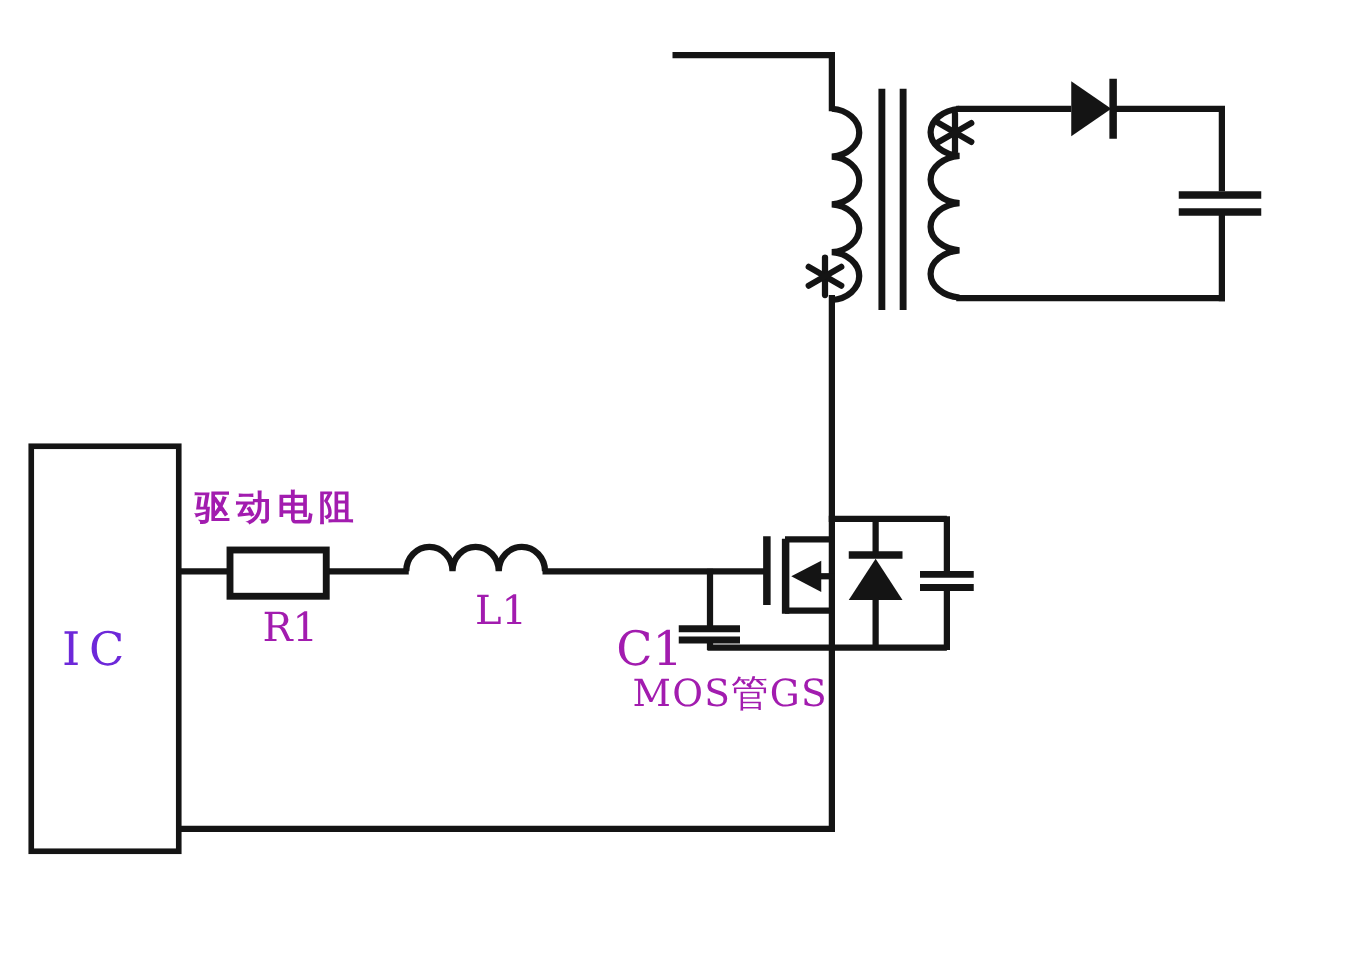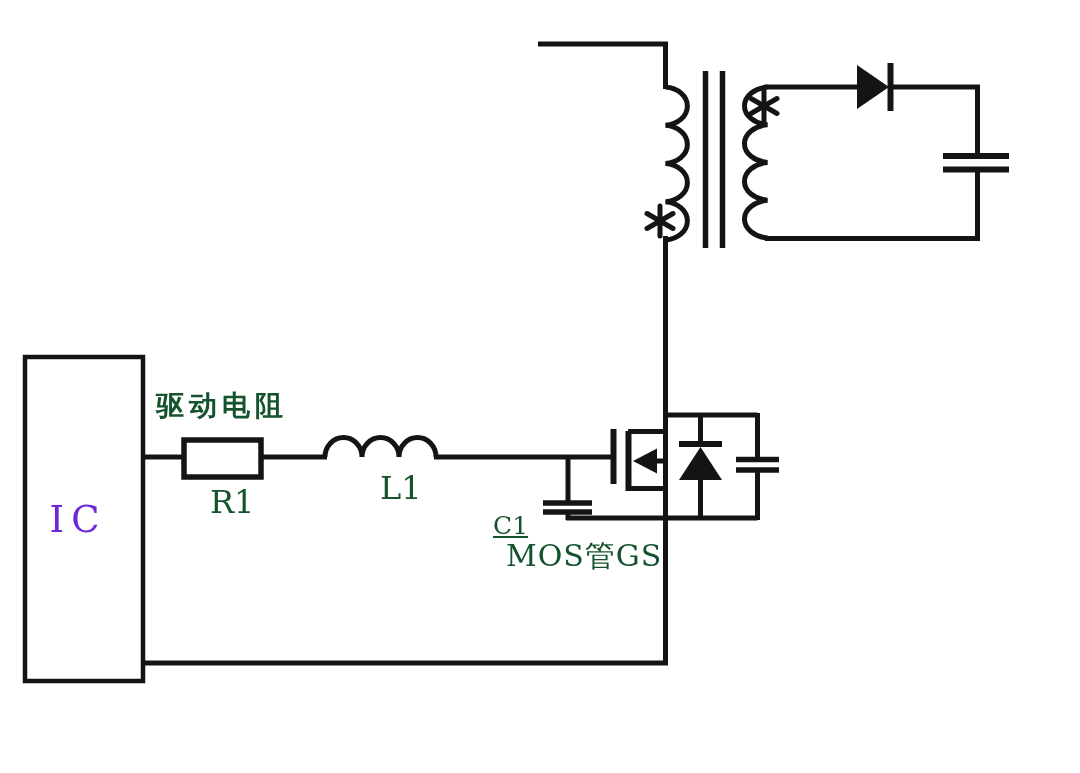--- a/index.html
+++ b/index.html
@@ -12,21 +12,21 @@
   #stage {
     position: relative;
     width: 1080px; height: 773px;
     background: #ffffff;
   }
   #circuit-svg {
     position: absolute; left: 0; top: 0;
   }
   .lbl {
     position: absolute;
-    color: #14532d;
+    color: #a21caf;
     white-space: nowrap;
     line-height: 1;
     user-select: none;
   }
   .lbl.cjk-bold {
     font-family: "DejaVu Sans", sans-serif;
     font-weight: bold;
     font-size: 28px;
     letter-spacing: 5px;
   }
@@ -40,21 +40,21 @@
     font-family: "DejaVu Serif", serif;
     font-size: 37px;
     letter-spacing: 7px;
     left: 42px; top: 501px; width: 72px;
     text-align: center;
   }
   #lbl-drive-resistor { left: 156px; top: 392px; }
   #lbl-pcb-inductance { left: 327px; top: 387px; letter-spacing: 1px; }
   #lbl-r1 { left: 185px; top: 486px; margin-left: 25px; }
   #lbl-l1 { left: 380px; top: 472px; }
-  #lbl-c1 { left: 493px; top: 513px; font-size: 25px; text-decoration: underline; }
+  #lbl-c1 { left: 493px; top: 500px; font-size: 38px; }
   #lbl-mos-gs-1 {
     left: 506px; top: 541px;
     font-family: "DejaVu Serif", serif;
     font-size: 30px; letter-spacing: 1px;
   }
   #lbl-mos-gs-2 { left: 506px; top: 586px; }
 </style>
 </head>
 <body>
 

